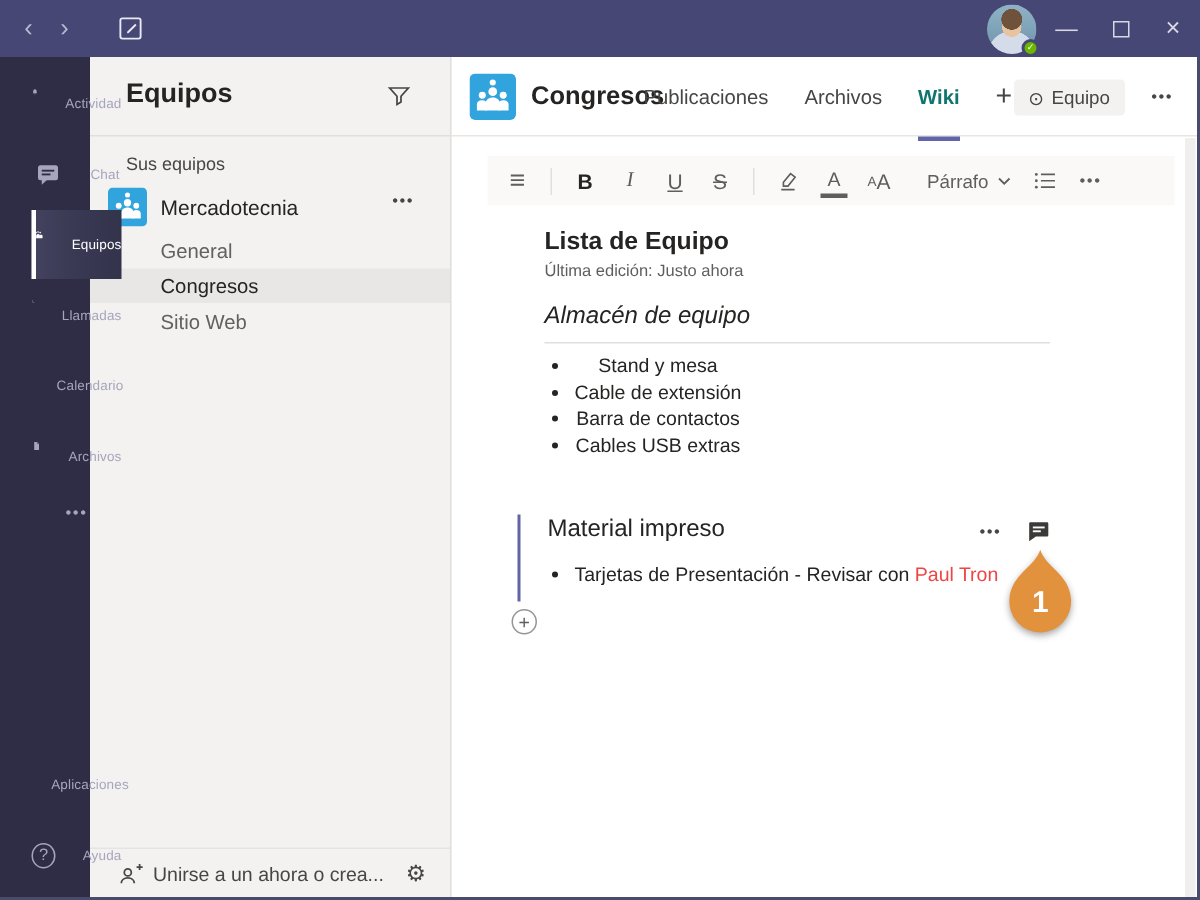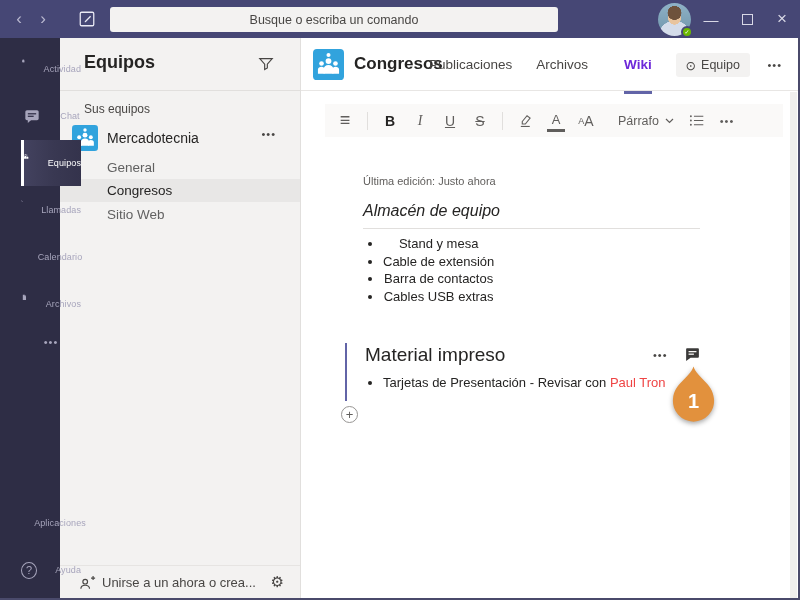--- a/index.html
+++ b/index.html
@@ -60,21 +60,21 @@
   .join-label { position:absolute; left:42px; top:9px; font-size:13px; color:#484644; }
   .panel-gear { position:absolute; right:16px; top:7px; font-size:15px; color:#484644; }
 
   
   .content { position:absolute; left:301px; top:38px; width:499px; height:562px; background:#fff; }
   .c-header { position:absolute; left:0; right:0; top:0; height:53px; border-bottom:1px solid #e8e6e4; }
   .c-team-icon { position:absolute; left:12px; top:11px; width:31px; height:31px; }
   .c-title { position:absolute; left:53px; top:16px; font-size:17px; font-weight:700; color:#252423; }
   .tabs { position:absolute; left:128px; top:0; height:53px; display:flex; align-items:center; gap:24px; font-size:13.5px; color:#484644; }
   .tab { position:relative; height:62px; display:flex; align-items:center; cursor:default; }
-  .tab.active { color:#6d28d9; font-weight:700;margin-left:12px; }
+  .tab.active { color:#0f766e; font-weight:700; }
   .tab.active::after { content:""; position:absolute; left:0; right:0; bottom:2px; height:3px; background:#6264a7; }
   .tab-add { font-size:19px; font-weight:400; color:#484644; }
   .team-btn { position:absolute; right:50px; top:15px; height:24px; padding:0 10px; background:#f3f2f1; border-radius:3px;
               display:flex; align-items:center; gap:5px; font-size:12.5px; color:#484644; cursor:default; }
   .hdr-more { position:absolute; right:18px; top:15px; height:24px; display:flex; align-items:center;
               font-size:11px; letter-spacing:1px; color:#484644; }
 
   
   .toolbar { position:absolute; left:24px; top:66px; width:458px; height:33px; background:#faf9f8;
              display:flex; align-items:center; padding:0 12px; gap:14px; color:#605e5c; }
@@ -91,21 +91,21 @@
   .tb-more { font-size:11px; letter-spacing:1px; }
 
   
   .page-title { position:absolute; left:62px; top:114px; font-size:16.5px; font-weight:700; color:#252423; }
   .page-edited { position:absolute; left:62px; top:137px; font-size:11px; color:#605e5c; }
   .sec1-title { position:absolute; left:62px; top:164px; font-size:16px; color:#252423;font-style:italic; }
   .sec1-divider { position:absolute; left:62px; top:190px; width:337px; border-top:1px solid #e1dfdd; }
   .sec1-list { position:absolute; left:66px; top:197px; font-size:13px; color:#252423;text-align:center; }
   .sec1-list li, .sec2-list li { margin-left:16px; line-height:17.5px; }
   .section2 { position:absolute; left:44px; top:305px; width:400px; height:58px; border-left:2px solid #6264a7; }
-  .sec2-title { position:absolute; left:18px; top:1px; font-size:19px; color:#252423; }
+  .sec2-title { position:absolute; left:18px; top:1px; font-size:16px; color:#252423; }
   .sec2-more { position:absolute; left:306px; top:6px; font-size:11px; letter-spacing:1px; color:#484644; cursor:default; }
   .sec2-comment { position:absolute; left:337px; top:3px; width:17px; height:17px; cursor:default; }
   .sec2-list { position:absolute; left:20px; top:31px; font-size:13px; color:#252423; }
   .wiki-link { color:#ef4444; cursor:pointer; }
   .add-section { position:absolute; left:40px; top:368px; width:17px; height:17px; border:1.2px solid #979593;
                  border-radius:50%; color:#605e5c; font-size:13px; line-height:15px; text-align:center; cursor:default; }
   .callout { position:absolute; left:370px; top:327px; width:45px; height:57px;
              filter:drop-shadow(0 2px 2.5px rgba(0,0,0,.35)); z-index:5; }
   .scrollbar { position:absolute; right:3px; top:54px; bottom:0; width:7px; background:#f0efee; }
 
@@ -120,21 +120,20 @@
 
 <div class="titlebar">
   <div class="nav-chevron nav-back">‹</div>
   <div class="nav-chevron nav-fwd">›</div>
   <div class="compose">
     <svg viewBox="0 0 20 20" width="18" height="18" fill="none" stroke="currentColor" stroke-width="1.4">
       <rect x="2.5" y="2.5" width="15" height="15" rx="1.5"></rect>
       <path d="M7.5 12.5l6-6 1 1-6 6h-1z" fill="currentColor" stroke="none"></path>
     </svg>
   </div>
-  <input class="searchbox" placeholder="Busque o escriba un comando" style="">
   <div class="avatar">
     <div class="presence">✓</div>
   </div>
   <div class="winbtn win-min">—</div>
   <div class="winbtn win-max">
       <div class="maxbox"></div>
     </div>
   <div class="winbtn win-close">×</div>
 </div>
 
@@ -338,20 +337,21 @@
             <circle cx="3.4" cy="15" r="1.1"></circle>
           </g>
           <g stroke="currentColor" stroke-width="1.3">
             <path d="M7 5h11M7 10h11M7 15h11"></path>
           </g>
         </svg>
     </div>
     <div class="tbtn tb-more">•••</div>
   </div>
 
+  <div class="page-title">Lista de Equipo</div>
   <div class="page-edited">Última edición: Justo ahora</div>
 
   <div class="sec1-title">Almacén de equipo</div>
   <div class="sec1-divider"></div>
   <ul class="sec1-list">
     <li>Stand y mesa</li>
     <li>Cable de extensión</li>
     <li>Barra de contactos</li>
     <li>Cables USB extras</li>
   </ul>

